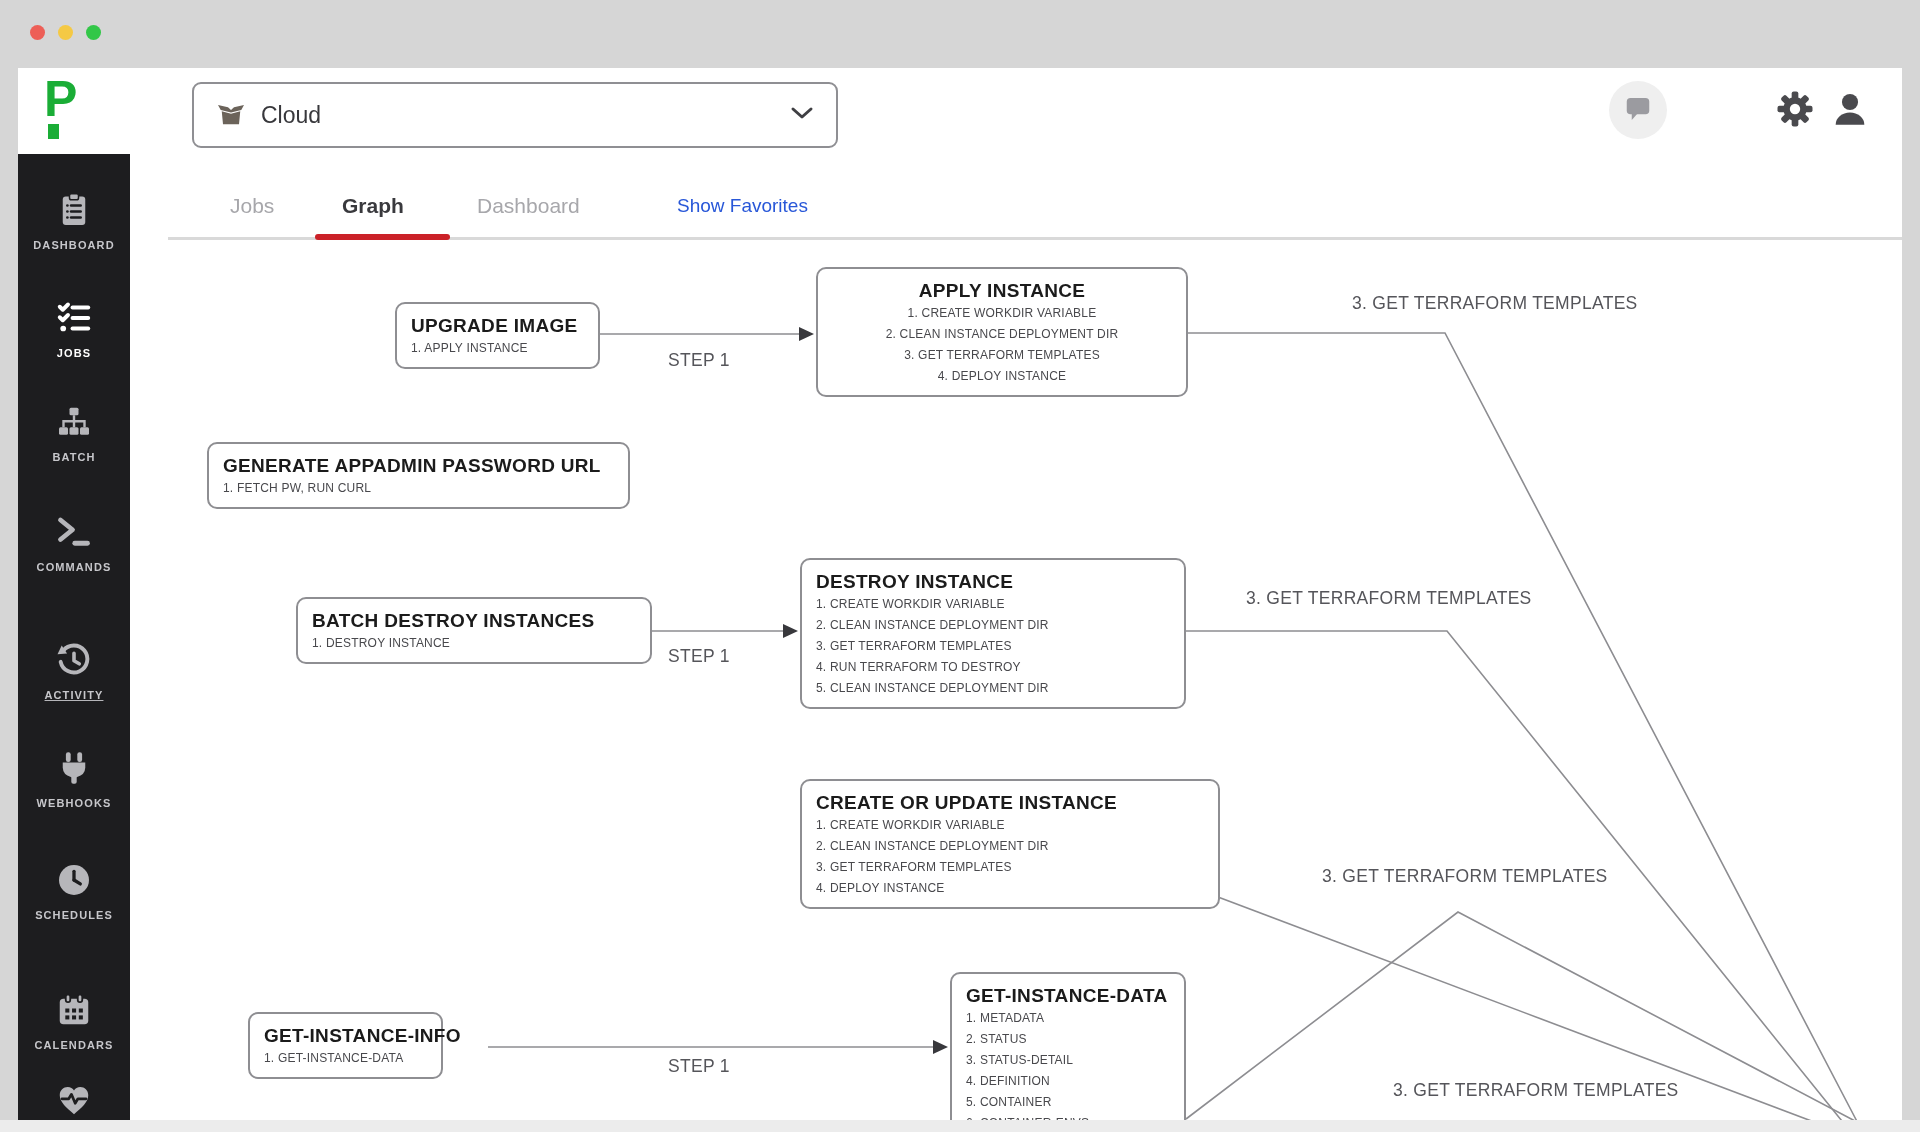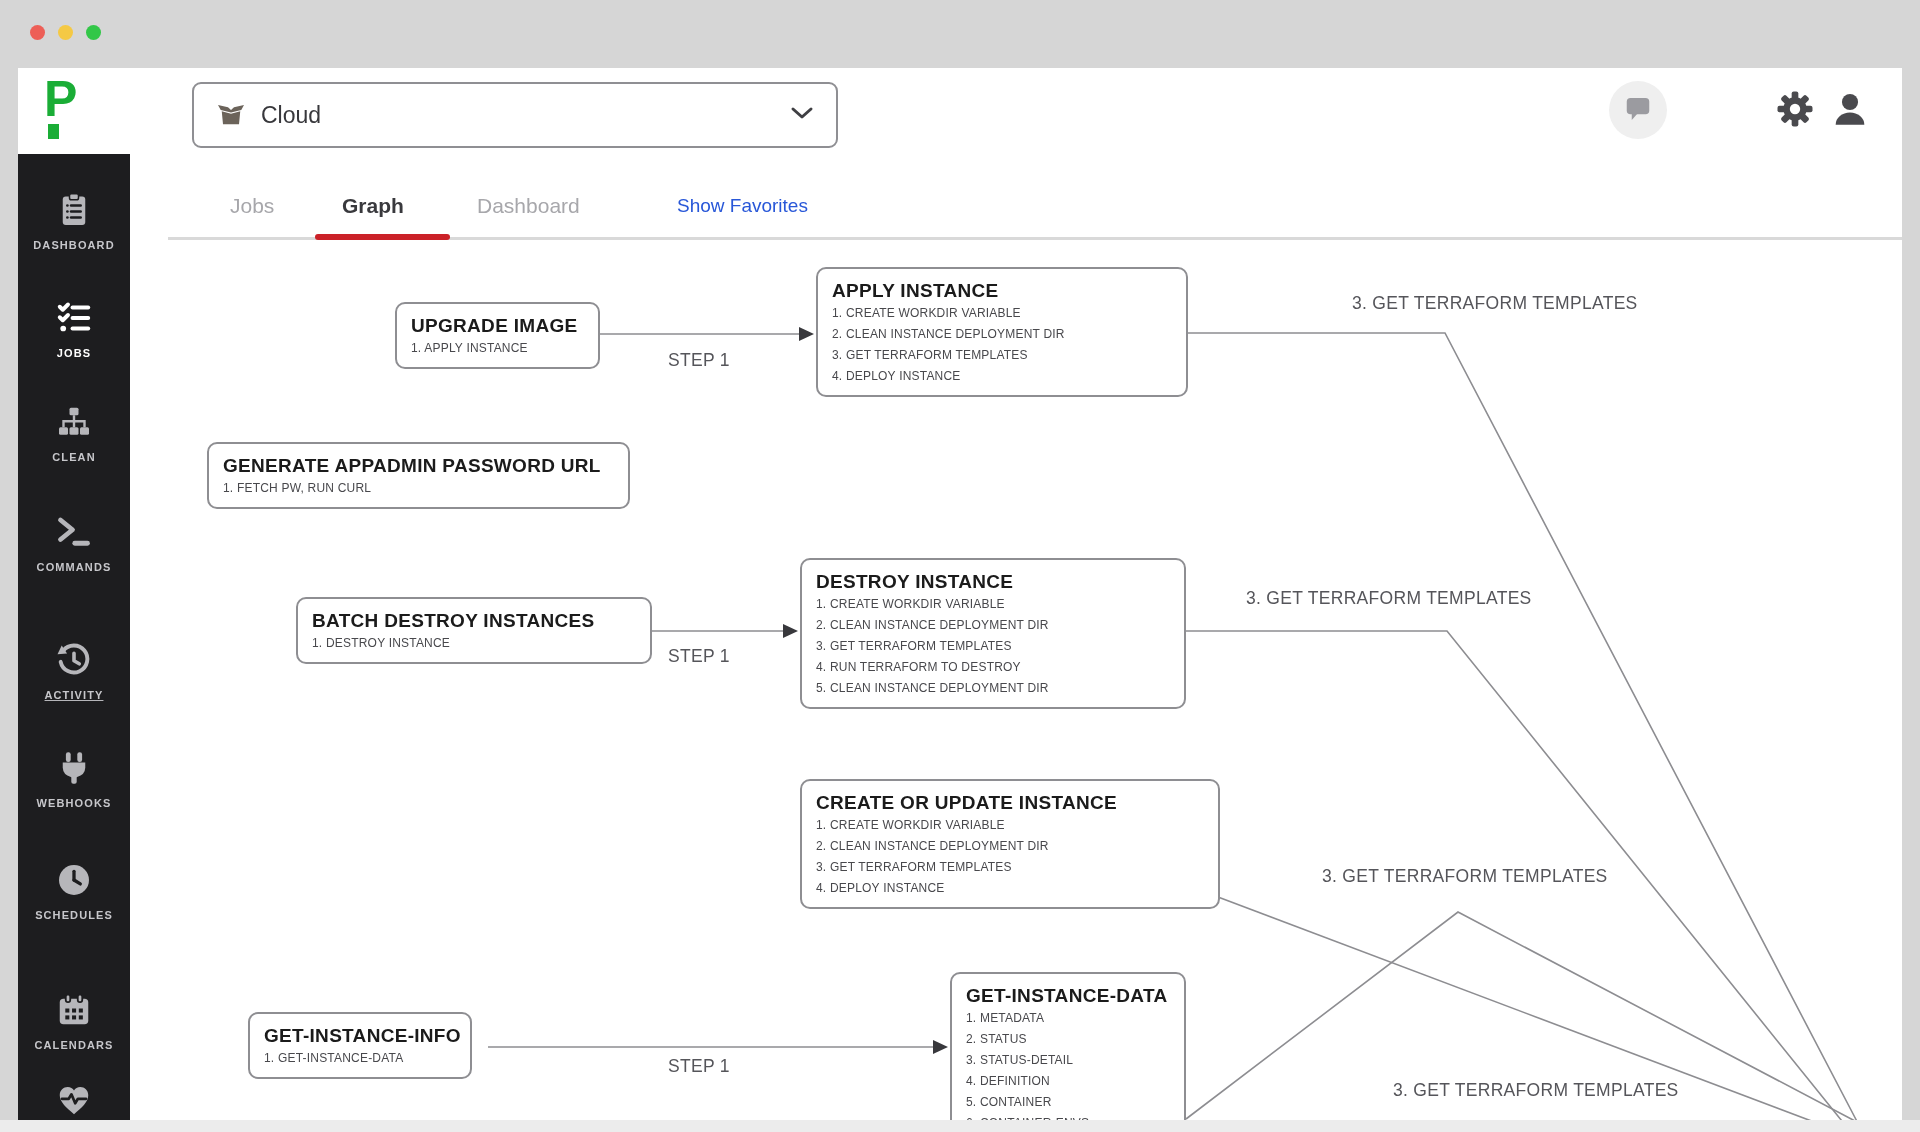--- a/index.html
+++ b/index.html
@@ -143,21 +143,21 @@
       <div class="side-item" style="top: 250px;">
         <span style="width: 36px;"><svg viewBox="0 0 24 24" style="width: 36px; height: 36px;">
             <g fill="currentColor">
               <rect x="9" y="2.5" width="6" height="5" rx="1"></rect>
               <rect x="2" y="15.5" width="6" height="5" rx="1"></rect>
               <rect x="9" y="15.5" width="6" height="5" rx="1"></rect>
               <rect x="16" y="15.5" width="6" height="5" rx="1"></rect>
             </g>
             <path d="M12 7.5 V11.5 M5 15.5 V11.5 H19 V15.5 M12 11.5 V15.5" stroke="currentColor" stroke-width="1.6" fill="none"></path>
           </svg></span>
-        <span class="slabel">CLEAN</span>
+        <span class="slabel">BATCH</span>
       </div>
       <div class="side-item" style="top: 360px;">
         <span style="width: 36px;"><svg viewBox="0 0 24 24" fill="none" stroke="currentColor" style="width: 36px; height: 36px;">
             <polyline points="3,4 11,10.5 3,17" stroke-width="3.2" stroke-linecap="round" stroke-linejoin="round"></polyline>
             <line x1="12.5" y1="19.5" x2="21" y2="19.5" stroke-width="3.2" stroke-linecap="round"></line>
           </svg></span>
         <span class="slabel">COMMANDS</span>
       </div>
       <div class="side-item" style="top: 488px; text-decoration: underline;">
         <span style="width: 36px;"><svg viewBox="0 0 24 24" fill="none" stroke="currentColor" style="width: 36px; height: 36px;">
@@ -229,21 +229,21 @@
       <path d="M1188 333 H1445 L1862 1131" fill="none" stroke="#8d8d91" stroke-width="1.6"></path>
       <path d="M1186 631 H1447 L1850 1131" fill="none" stroke="#8d8d91" stroke-width="1.6"></path>
       <path d="M1218 897 L1838 1131" fill="none" stroke="#8d8d91" stroke-width="1.6"></path>
       <path d="M1186 1119 L1458 912 L1874 1131" fill="none" stroke="#8d8d91" stroke-width="1.6"></path>
     </svg>
   <div id="nodes">
       <div class="node" style="left: 395px; top: 302px; width: 205px;">
         <div class="node-title">UPGRADE IMAGE</div>
         <div class="node-step">1. APPLY INSTANCE</div>
       </div>
-      <div class="node" style="left: 816px; top: 267px; width: 372px;">
+      <div class="node" style="left: 816px; top: 267px; width: 372px; text-align: center;">
         <div class="node-title">APPLY INSTANCE</div>
         <div class="node-step">1. CREATE WORKDIR VARIABLE</div>
         <div class="node-step">2. CLEAN INSTANCE DEPLOYMENT DIR</div>
         <div class="node-step">3. GET TERRAFORM TEMPLATES</div>
         <div class="node-step">4. DEPLOY INSTANCE</div>
       </div>
       <div class="node" style="left: 207px; top: 442px; width: 423px;">
         <div class="node-title">GENERATE APPADMIN PASSWORD URL</div>
         <div class="node-step">1. FETCH PW, RUN CURL</div>
       </div>
@@ -259,21 +259,21 @@
         <div class="node-step">4. RUN TERRAFORM TO DESTROY</div>
         <div class="node-step">5. CLEAN INSTANCE DEPLOYMENT DIR</div>
       </div>
       <div class="node" style="left: 800px; top: 779px; width: 420px;">
         <div class="node-title">CREATE OR UPDATE INSTANCE</div>
         <div class="node-step">1. CREATE WORKDIR VARIABLE</div>
         <div class="node-step">2. CLEAN INSTANCE DEPLOYMENT DIR</div>
         <div class="node-step">3. GET TERRAFORM TEMPLATES</div>
         <div class="node-step">4. DEPLOY INSTANCE</div>
       </div>
-      <div class="node" style="left: 248px; top: 1012px; width: 224px;">
+      <div class="node" style="left: 248px; top: 1012px; width: 195px;">
         <div class="node-title">GET-INSTANCE-INFO</div>
         <div class="node-step">1. GET-INSTANCE-DATA</div>
       </div>
       <div class="node" style="left: 950px; top: 972px; width: 236px;">
         <div class="node-title">GET-INSTANCE-DATA</div>
         <div class="node-step">1. METADATA</div>
         <div class="node-step">2. STATUS</div>
         <div class="node-step">3. STATUS-DETAIL</div>
         <div class="node-step">4. DEFINITION</div>
         <div class="node-step">5. CONTAINER</div>

